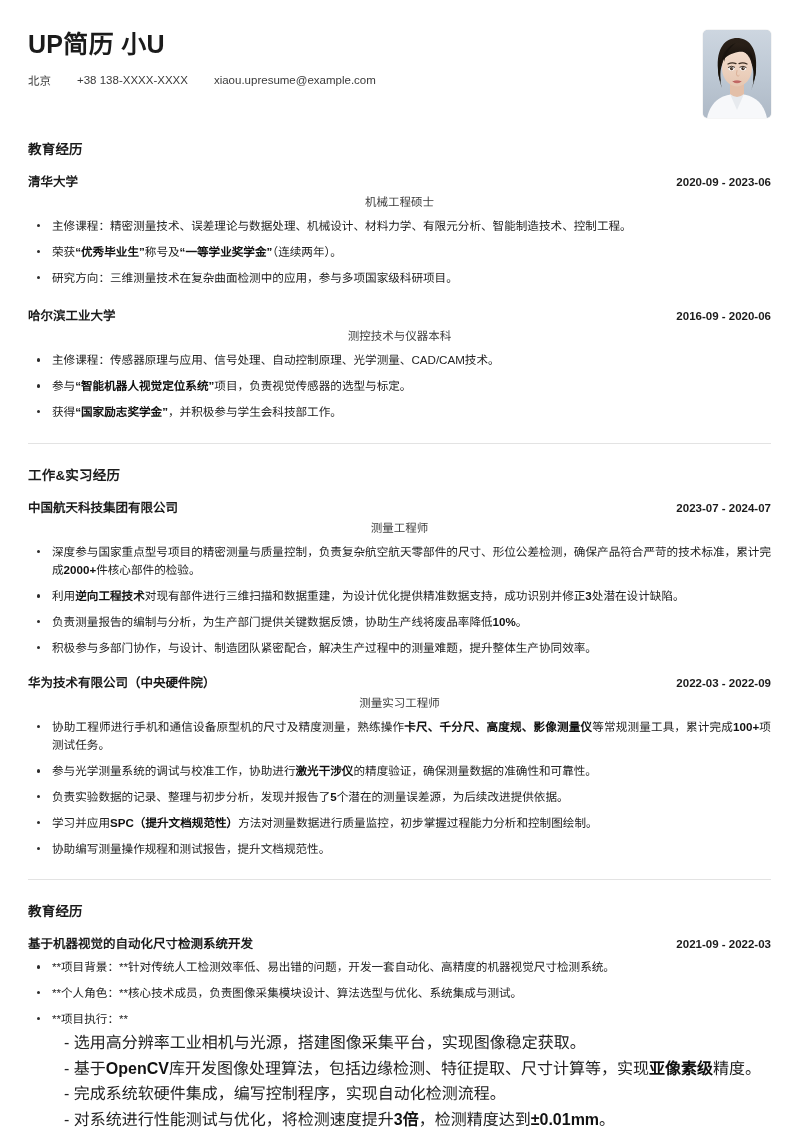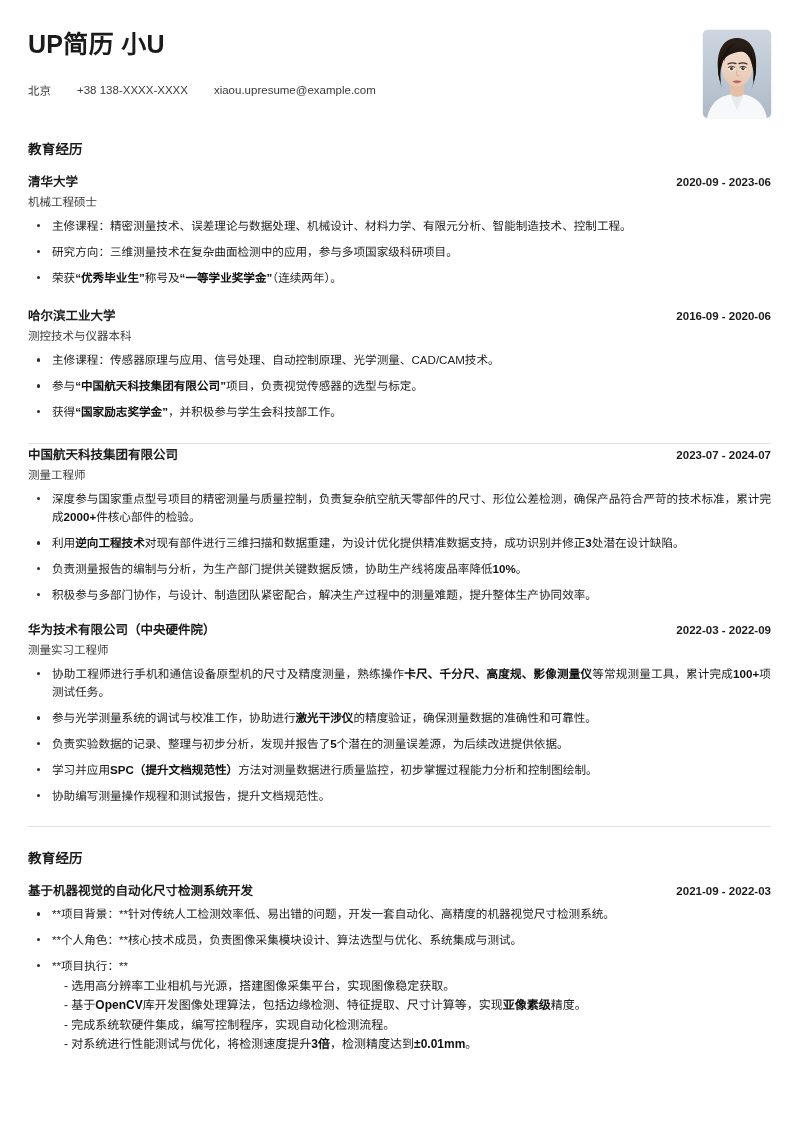--- a/index.html
+++ b/index.html
@@ -35,21 +35,21 @@
   .header-left { padding-top: 2px; }
   .name {
     font-size: 25px;
     font-weight: bold;
     letter-spacing: 0.3px;
     color: #1b1b1b;
     line-height: 1.15;
     margin: 0 0 0 0;
   }
   .contact-row {
-    margin-top: 23px;
+    margin-top: 13px;
     display: flex;
     align-items: center;
     font-size: 11.5px;
     color: #3a3a3a;
   }
   .contact-item { white-space: nowrap; }
   .contact-item + .contact-item { margin-left: 26px; }
 
   
   .avatar {
@@ -97,21 +97,21 @@
   }
   .entry-date {
     font-size: 11.5px;
     font-weight: bold;
     color: #1b1b1b;
     white-space: nowrap;
     text-align: right;
   }
   .entry-sub {
     display: flex;
-    justify-content: flex-start;
+    justify-content: center;
     align-items: baseline;
     margin-top: 3px;
   }
   .entry-role {
     font-size: 11.5px;
     color: #3d3d3d;
   }
   .entry-degree {
     font-size: 11.5px;
     color: #3d3d3d;
@@ -145,21 +145,21 @@
     border-radius: 50%;
     background: #2d2d2d;
   }
 
   .sub-lines {
     margin: 1px 0 0 0;
     padding: 0;
     list-style: none;
   }
   .sub-lines li {
-    font-size: 12px;
+    font-size: 16px;
     line-height: 1.62;
     padding-left: 12px;
     color: #222222;
   }
 
   b, strong { font-weight: bold; color: #111111; }
 </style>
 </head>
 <body>
 
@@ -236,45 +236,46 @@
       <div class="entry-head">
         <span class="entry-org">清华大学</span>
         <span class="entry-date">2020-09 - 2023-06</span>
       </div>
       <div class="entry-sub">
         <span class="entry-role">机械工程</span>
         <span class="entry-degree">硕士</span>
       </div>
       <ul class="bullets">
         <li>主修课程：精密测量技术、误差理论与数据处理、机械设计、材料力学、有限元分析、智能制造技术、控制工程。</li>
+        <li>荣获<b>“优秀毕业生”</b>称号及<b>“一等学业奖学金”</b>（连续两年）。</li>
         <li>研究方向：三维测量技术在复杂曲面检测中的应用，参与多项国家级科研项目。</li>
-        <li>荣获<b>“优秀毕业生”</b>称号及<b>“一等学业奖学金”</b>（连续两年）。</li>
       </ul>
     </div>
 
     <div class="entry" style="margin-top:18px;">
       <div class="entry-head">
         <span class="entry-org">哈尔滨工业大学</span>
         <span class="entry-date">2016-09 - 2020-06</span>
       </div>
       <div class="entry-sub">
         <span class="entry-role">测控技术与仪器</span>
         <span class="entry-degree">本科</span>
       </div>
       <ul class="bullets">
         <li>主修课程：传感器原理与应用、信号处理、自动控制原理、光学测量、CAD/CAM技术。</li>
-        <li>参与<b>“中国航天科技集团有限公司”</b>项目，负责视觉传感器的选型与标定。</li>
+        <li>参与<b>“智能机器人视觉定位系统”</b>项目，负责视觉传感器的选型与标定。</li>
         <li>获得<b>“国家励志奖学金”</b>，并积极参与学生会科技部工作。</li>
       </ul>
     </div>
   </div>
 
   <div class="rule"></div>
 
   <div class="section with-rule">
+    <div class="section-title">工作&amp;实习经历</div>
 
     <div class="entry">
       <div class="entry-head">
         <span class="entry-org">中国航天科技集团有限公司</span>
         <span class="entry-date">2023-07 - 2024-07</span>
       </div>
       <div class="entry-sub">
         <span class="entry-role">测量工程师</span>
         <span class="entry-degree"></span>
       </div>

